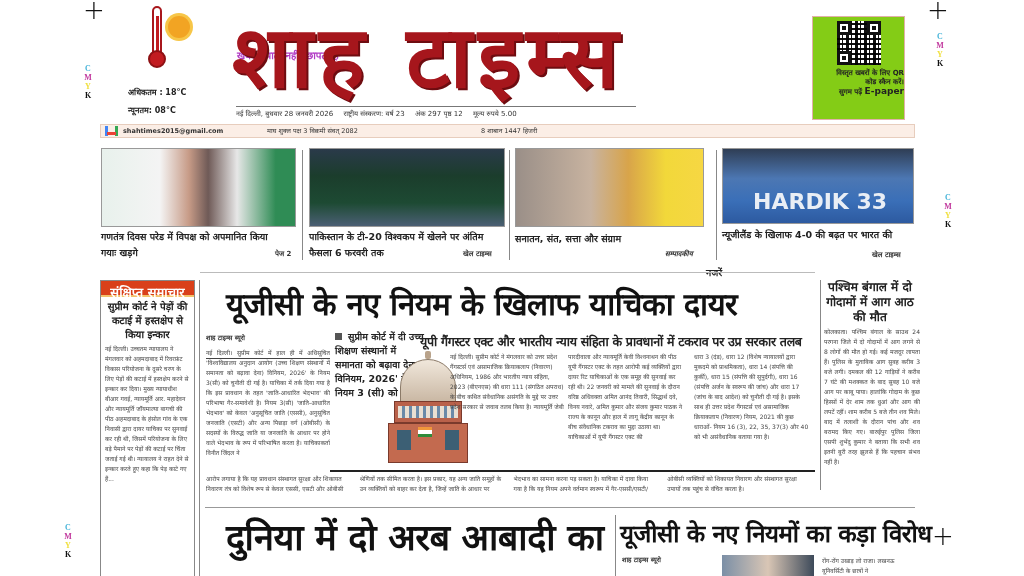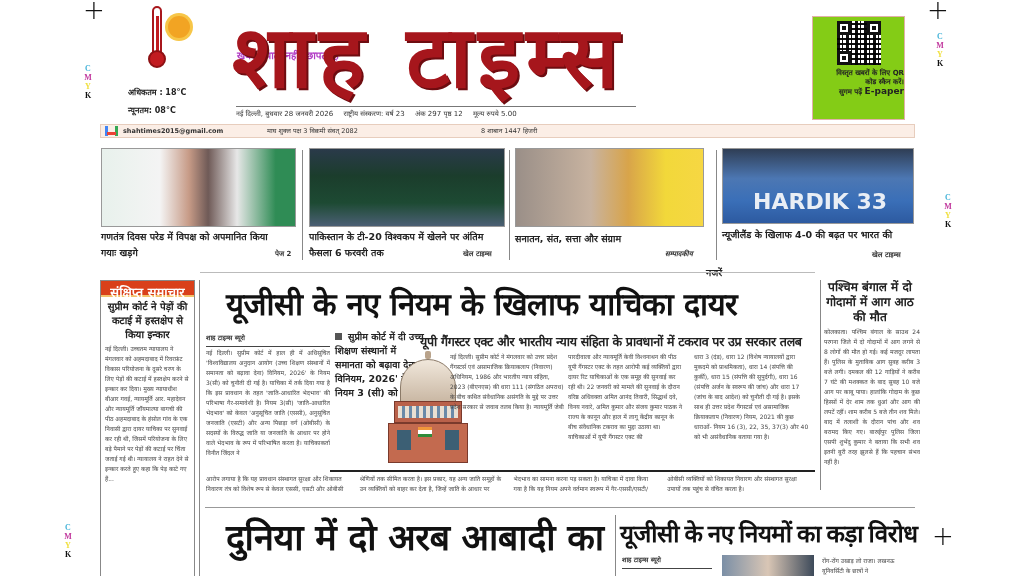--- a/index.html
+++ b/index.html
@@ -46,40 +46,40 @@
   .src{position:absolute;font-size:7px;color:#333;font-weight:bold;}
   .vsep{position:absolute;width:1px;background:#888;}
 
   
   .brief{left:100px;top:280px;width:95px;height:300px;border:1px solid #888;}
   .brief-head{background:#d9401a;color:#fff;font-weight:bold;font-size:13px;text-align:center;height:16px;line-height:24px;border-bottom:2px solid #f3c26a;}
   .brief-title{font-size:10px;font-weight:bold;text-align:center;line-height:14px;margin-top:3px;color:#222;}
   .body-text{font-size:6px;line-height:10px;color:#444;}
 
   .lead-head{left:226px;top:282px;font-size:31px;font-weight:bold;color:#111;white-space:nowrap;letter-spacing:-0.5px;}
-  .bureau{font-size:6.5px;font-weight:bold;color:#333;border-bottom:1px solid #444;padding-bottom:4px;}
+  .bureau{font-size:6.5px;font-weight:bold;color:#333;border-bottom:1px solid #444;padding-bottom:16px;}
   .pull{left:335px;top:330px;width:90px;font-size:9.5px;font-weight:bold;line-height:14px;color:#222;}
   .pull .sq{display:inline-block;width:7px;height:7px;background:#555;margin-right:6px;}
   .sub-head{left:420px;top:333px;font-size:12.5px;font-weight:bold;color:#222;white-space:nowrap;letter-spacing:-0.3px;}
   .court{left:388px;top:355px;width:80px;height:115px;}
   .dome{position:absolute;left:12px;top:4px;width:56px;height:44px;border-radius:28px 28px 0 0;background:linear-gradient(#f0e7db,#c9b7a3);border:1px solid #8b7a68;}
   .dome-top{position:absolute;left:37px;top:-4px;width:6px;height:8px;background:#b9a38b;border-radius:2px;}
   .drum{position:absolute;left:6px;top:46px;width:68px;height:22px;background:#b9614a;border:1px solid #7a3a2c;}
   .drum:before{content:"";position:absolute;left:3px;top:4px;width:60px;height:12px;background:repeating-linear-gradient(90deg,#e9dfd2 0 4px,#6b8aa8 4px 7px);}
   .base{position:absolute;left:0;top:68px;width:80px;height:40px;background:#c36a4f;border:1px solid #7a3a2c;}
   .base:before{content:"";position:absolute;left:8px;top:6px;width:14px;height:20px;background:#3c5f74;}
   .base:after{content:"";position:absolute;right:8px;top:6px;width:14px;height:20px;background:#3c5f74;}
   .flag{position:absolute;left:30px;top:72px;width:14px;height:10px;background:linear-gradient(#f0973b 0 33%,#fff 33% 66%,#2e8b3a 66%);}
 
   .right-col{left:820px;top:280px;width:100px;}
   .right-title{font-size:12px;font-weight:bold;text-align:center;line-height:15px;color:#222;}
 
   .hrule{position:absolute;height:2px;background:#222;}
   .world-head{left:226px;top:512px;font-size:36px;font-weight:bold;color:#111;white-space:nowrap;letter-spacing:-0.5px;}
-  .ugc2-head{left:620px;top:516px;font-size:24px;font-weight:bold;color:#111;white-space:nowrap;letter-spacing:-0.5px;font-family:Liberation Serif, serif;}
+  .ugc2-head{left:620px;top:516px;font-size:24px;font-weight:bold;color:#111;white-space:nowrap;letter-spacing:-0.5px;}
   .thumb{left:722px;top:555px;width:92px;height:21px;background:linear-gradient(90deg,#7b8fa6,#d9c6b5,#3d4a5a);}
 </style>
 </head>
 <body>
 
 <div class="abs crop" style="left:83px;top:1px;">+</div>
 <div class="abs crop" style="left:927px;top:1px;">+</div>
 <div class="abs crop" style="left:932px;top:527px;">+</div>
 <div class="abs cmyk" style="left:83px;top:64px;">
   <div class="c">C</div>

